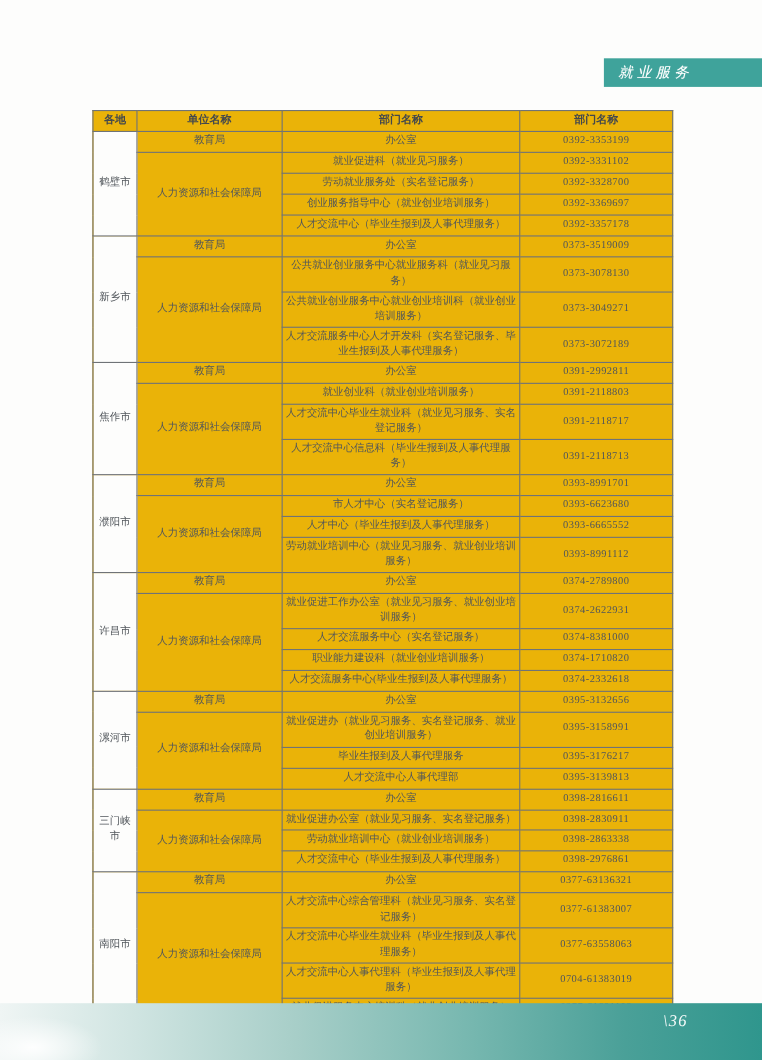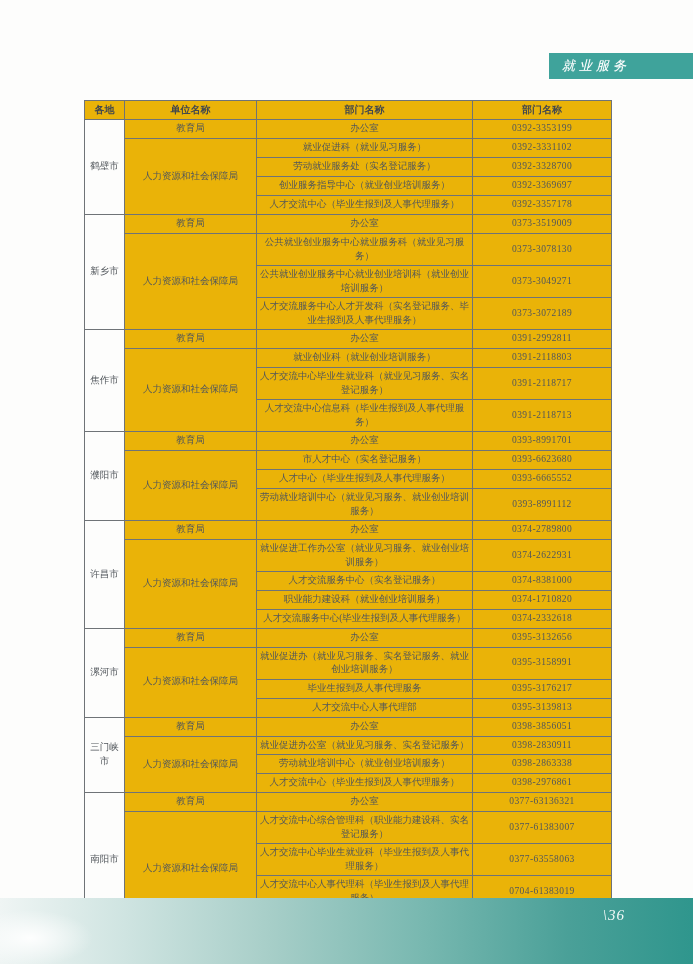--- a/index.html
+++ b/index.html
@@ -51,21 +51,21 @@
     height:14px;
     font-size:10px;
   }
   td.city-cell  { background:#fdfdfc; }
   td.unit-cell  { }
   td.dept-cell  { }
   td.phone-cell { letter-spacing:.4px; }
   tr.single td.dept-cell, tr.single td.phone-cell { height:14px; }
   
   .footer {
-    position:absolute; left:0; right:0; bottom:0; height:66px;
+    position:absolute; left:0; right:0; bottom:0; height:52px;
     background:linear-gradient(90deg,#eff5f4 0%, #cfe4e1 18%, #a9cfc9 38%, #76b7af 62%, #4aa098 82%, #2f968d 100%);
   }
   .footer::before {
     content:"";
     position:absolute; left:-30px; top:5px;
     width:180px; height:70px;
     background:radial-gradient(ellipse 90px 40px at 60px 35px, rgba(255,255,255,.95), rgba(255,255,255,0) 70%);
   }
   .page-num {
     position:absolute;
@@ -220,21 +220,21 @@
           <td class="phone-cell">0395-3176217</td>
         </tr>
         <tr class="single">
           <td class="dept-cell">人才交流中心人事代理部</td>
           <td class="phone-cell">0395-3139813</td>
         </tr>
         <tr class="single">
           <td class="city-cell" rowspan="4">三门峡市</td>
           <td class="unit-cell">教育局</td>
           <td class="dept-cell">办公室</td>
-          <td class="phone-cell">0398-3856051</td>
+          <td class="phone-cell">0398-2816611</td>
         </tr>
         <tr class="double">
           <td class="unit-cell" rowspan="3">人力资源和社会保障局</td>
           <td class="dept-cell">就业促进办公室（就业见习服务、实名登记服务）</td>
           <td class="phone-cell">0398-2830911</td>
         </tr>
         <tr class="single">
           <td class="dept-cell">劳动就业培训中心（就业创业培训服务）</td>
           <td class="phone-cell">0398-2863338</td>
         </tr>
@@ -243,21 +243,21 @@
           <td class="phone-cell">0398-2976861</td>
         </tr>
         <tr class="single">
           <td class="city-cell" rowspan="5">南阳市</td>
           <td class="unit-cell">教育局</td>
           <td class="dept-cell">办公室</td>
           <td class="phone-cell">0377-63136321</td>
         </tr>
         <tr class="double">
           <td class="unit-cell" rowspan="4">人力资源和社会保障局</td>
-          <td class="dept-cell">人才交流中心综合管理科（职业能力建设科、实名登记服务）</td>
+          <td class="dept-cell">人才交流中心综合管理科（就业见习服务、实名登记服务）</td>
           <td class="phone-cell">0377-61383007</td>
         </tr>
         <tr class="double">
           <td class="dept-cell">人才交流中心毕业生就业科（毕业生报到及人事代理服务）</td>
           <td class="phone-cell">0377-63558063</td>
         </tr>
         <tr class="double">
           <td class="dept-cell">人才交流中心人事代理科（毕业生报到及人事代理服务）</td>
           <td class="phone-cell">0704-61383019</td>
         </tr>

